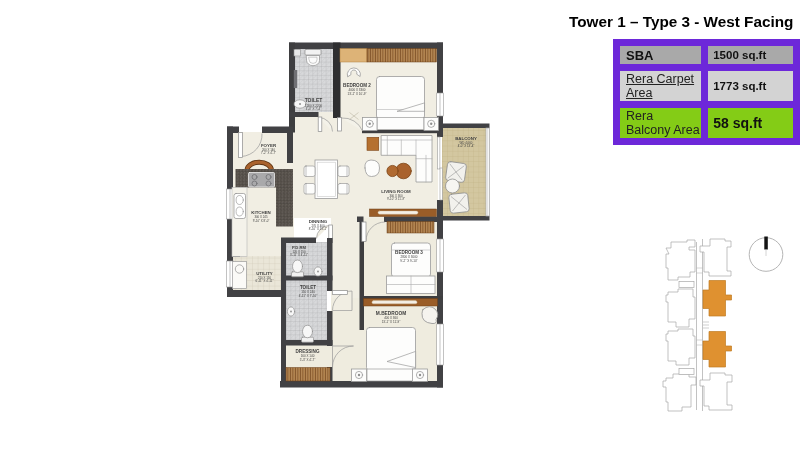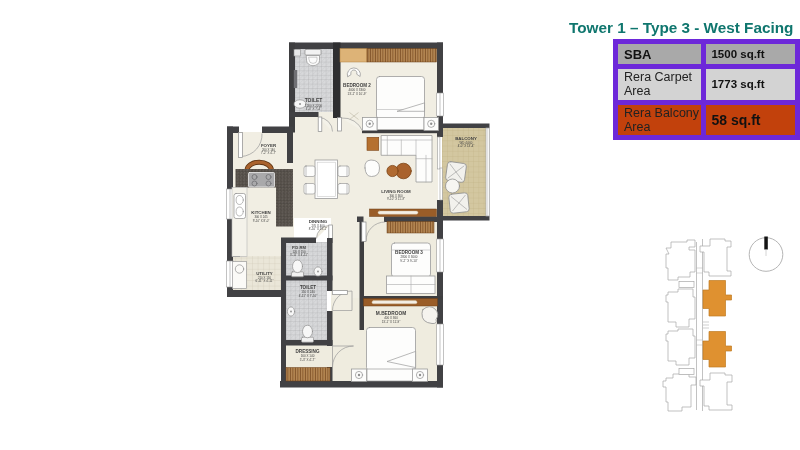--- a/index.html
+++ b/index.html
@@ -1,36 +1,36 @@
 <!DOCTYPE html>
 <html><head>
 <meta charset="utf-8">
 <style>
 html,body{margin:0;padding:0;width:800px;height:450px;background:#ffffff;overflow:hidden;
 font-family:"Liberation Sans",sans-serif;}
 .abs{position:absolute;}
 table.area{border-collapse:collapse;}
-table.area td{border:5px solid #6d28d9;vertical-align:middle;}
+table.area td{border:7px solid #6d28d9;vertical-align:middle;}
 </style>
 </head>
 <body>
 
-<div class="abs" style="left:569px;top:19px;width:232px;font-size:15.3px;font-weight:bold;color:#0f766e;white-space:nowrap;">Tower 1 – Type 3 - West Facing</div>
+<div class="abs" style="left:569px;top:13px;width:232px;font-size:15.3px;font-weight:bold;color:#000000;white-space:nowrap;">Tower 1 – Type 3 - West Facing</div>
 
 <table class="area abs" style="left:613px;top:39px;">
 <tbody>
 <tr style="background:#a9a9a9;height:25px;">
 <td style="width:84px;padding-left:6px;font-size:13px;font-weight:bold;color:#111;">SBA</td>
 <td style="width:95px;padding-left:5px;font-size:11.5px;font-weight:bold;color:#111;">1500 sq.ft</td>
 </tr>
 <tr style="background:#d3d3d3;height:35.5px;">
-<td style="padding-left:6px;font-size:12.5px;color:#222;line-height:1.12;">Rera Carpet Area</td>
+<td style="padding-left:6px;font-size:12.5px;color:#222;line-height:1.12;text-decoration:underline;">Rera Carpet Area</td>
 <td style="padding-left:5px;font-size:11.5px;font-weight:bold;color:#111;">1773 sq.ft</td>
 </tr>
-<tr style="background:#c2410c;height:31px;">
+<tr style="background:#84cc16;height:31px;">
 <td style="padding-left:6px;font-size:12.5px;color:#222;line-height:1.12;">Rera Balcony Area</td>
 <td style="padding-left:5px;font-size:14px;font-weight:bold;color:#111;">58 sq.ft</td>
 </tr>
 </tbody>
 </table>
 
 <svg class="abs" style="left:0;top:0;" width="800" height="450" viewBox="0 0 800 450">
 <defs>
 <pattern id="tileGray" width="4.4" height="4.4" patternUnits="userSpaceOnUse">
 <rect width="4.4" height="4.4" fill="#d8d9db"></rect>

